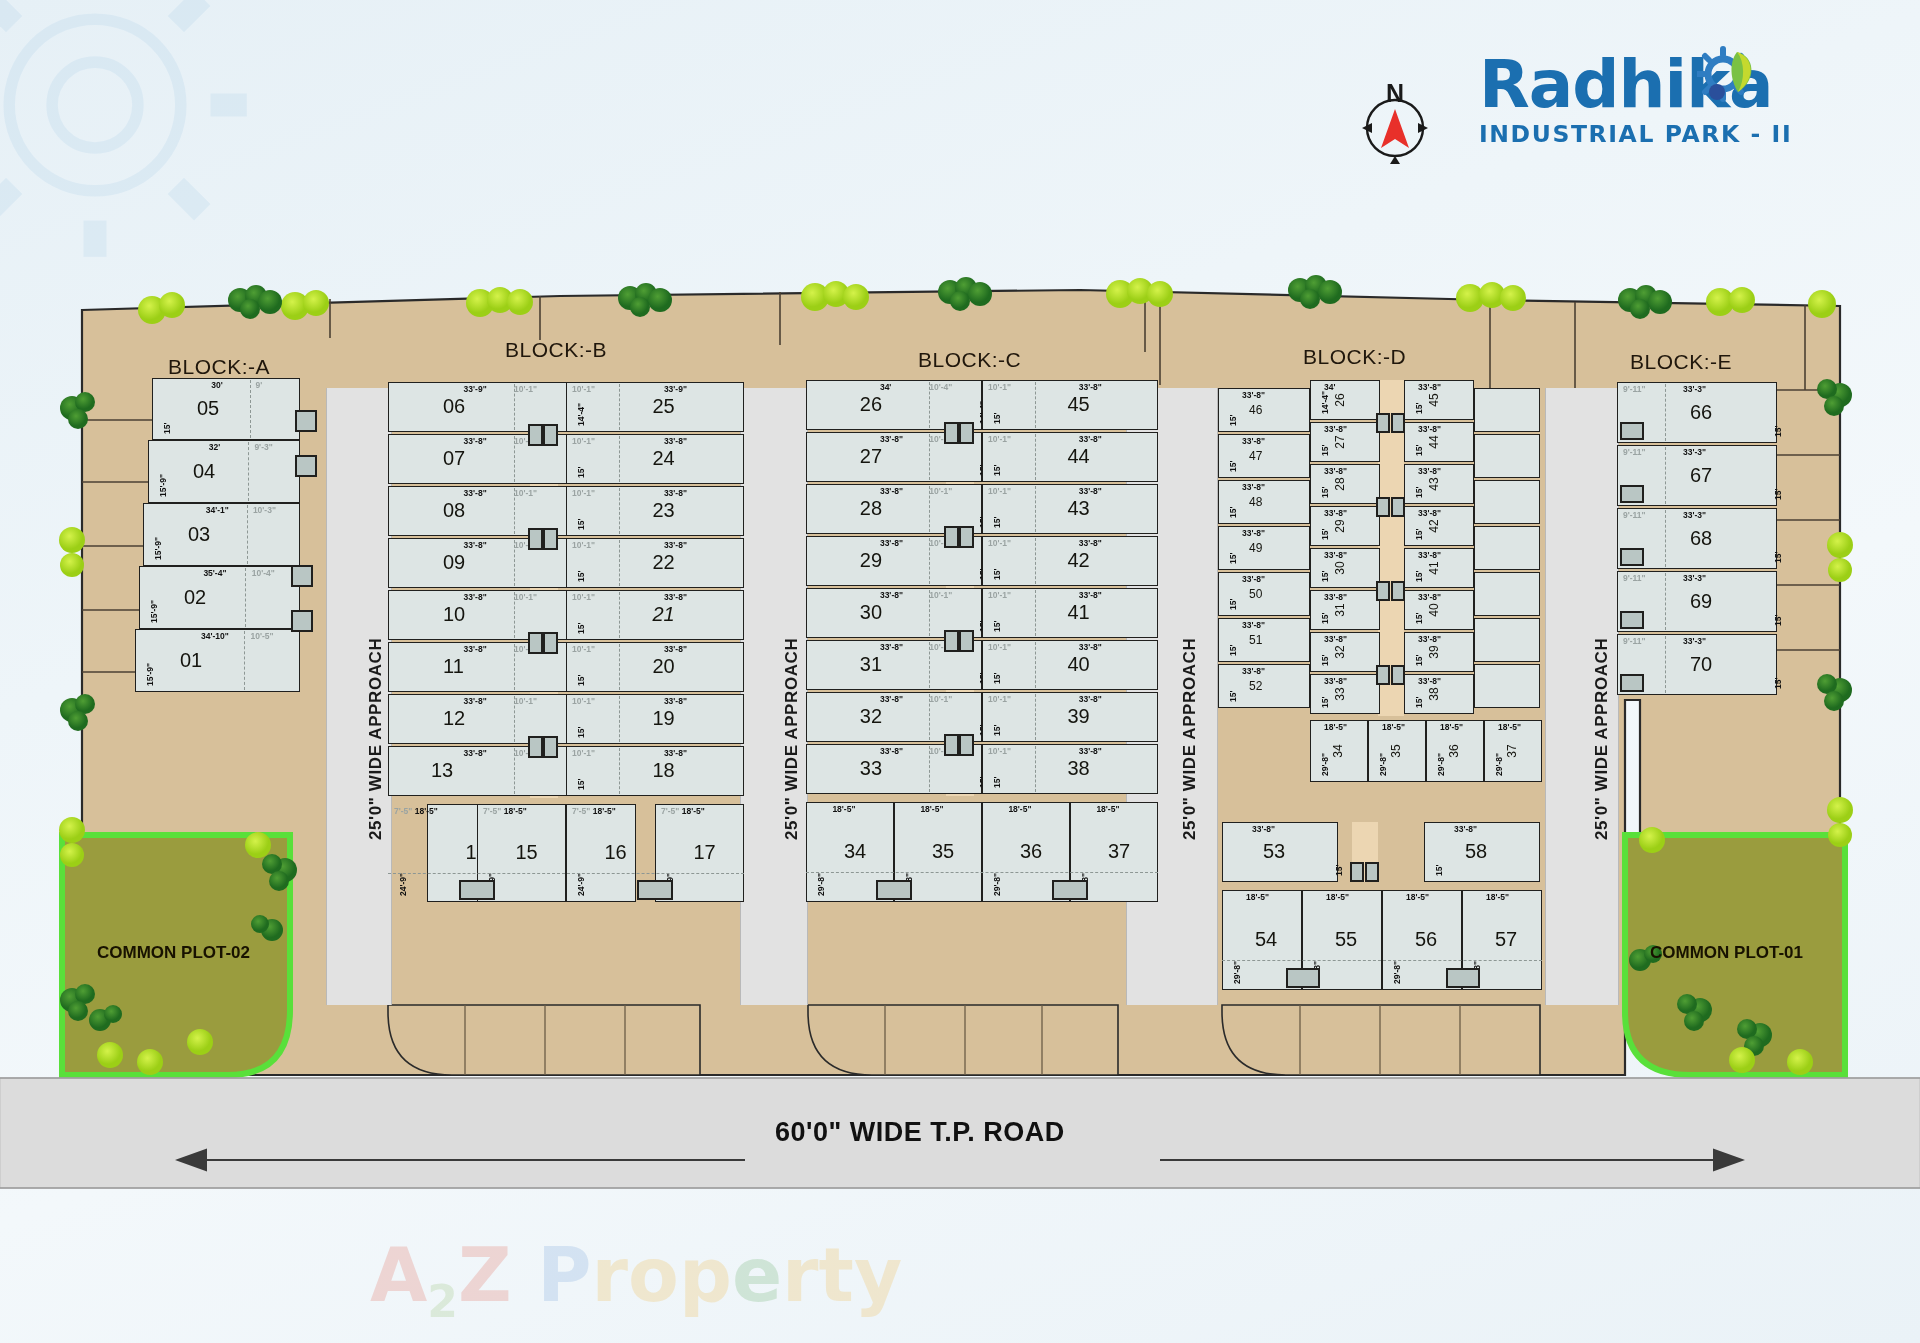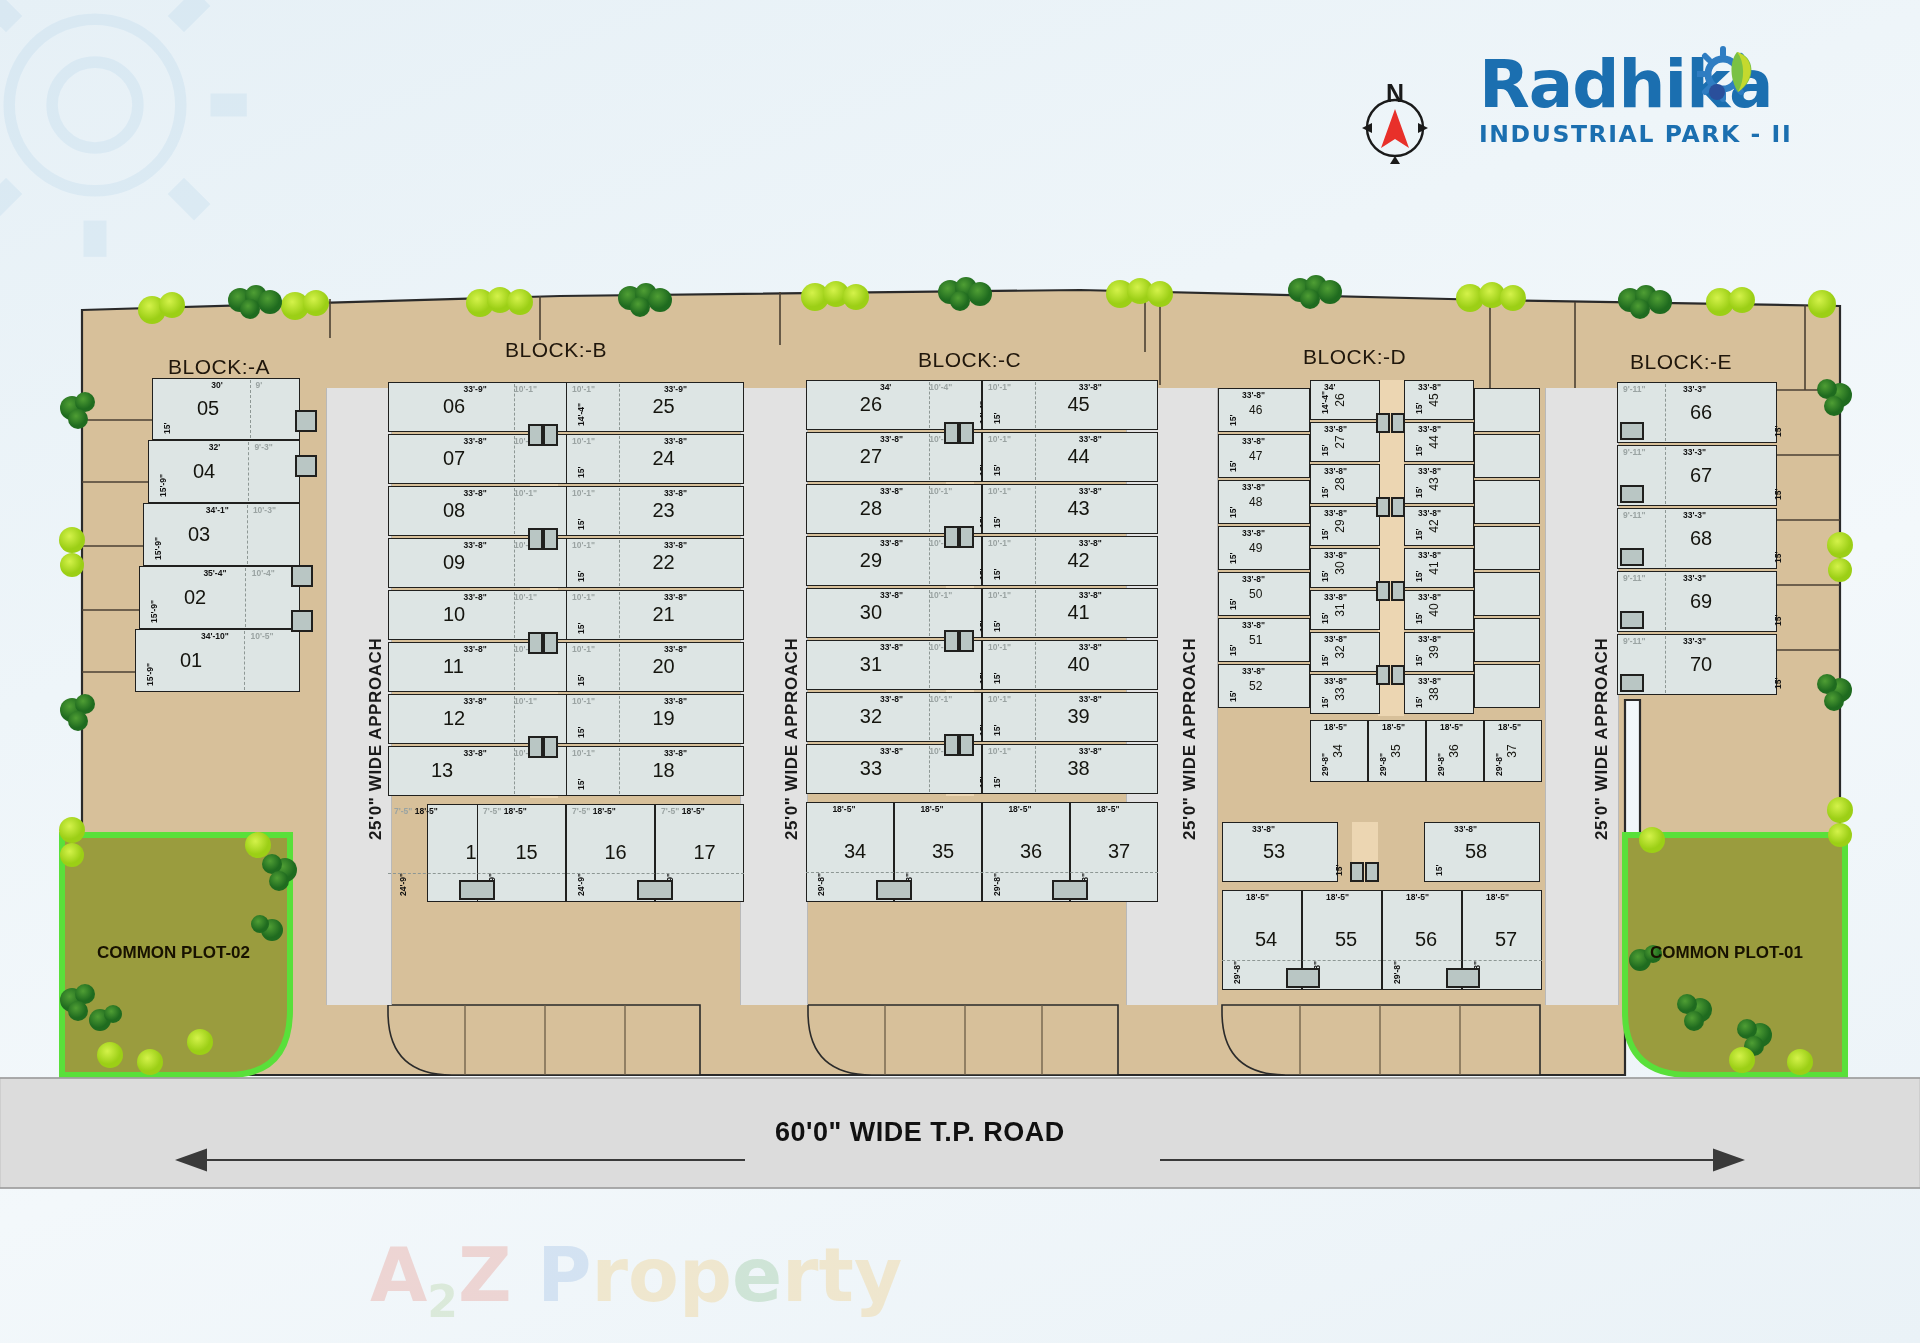--- a/index.html
+++ b/index.html
@@ -469,21 +469,21 @@
       <div class="dimT dimFaint" style="left:572px;top:488px;">10'-1"</div>
       <div class="dashv" style="left:619.4px;top:488px;height:46px;"></div>
       <div class="plot" style="left:566px;top:538px;width:178px;height:50px;">
         <div class="num" style="left: 85.44px; right: auto; text-align: left;">22</div>
       </div>
       <div class="dimT" style="left:663.9px;top:540px;">33'-8"</div>
       <div class="dimL" style="left:576px;top:582px;">15'</div>
       <div class="dimT dimFaint" style="left:572px;top:540px;">10'-1"</div>
       <div class="dashv" style="left:619.4px;top:540px;height:46px;"></div>
       <div class="plot" style="left:566px;top:590px;width:178px;height:50px;">
-        <div class="num" style="left: 85.44px; right: auto; text-align: left;">21</div>
+        <div class="num" style="left: 85.44px; right: auto; text-align: left; font-style: italic;">21</div>
       </div>
       <div class="dimT" style="left:663.9px;top:592px;">33'-8"</div>
       <div class="dimL" style="left:576px;top:634px;">15'</div>
       <div class="dimT dimFaint" style="left:572px;top:592px;">10'-1"</div>
       <div class="dashv" style="left:619.4px;top:592px;height:46px;"></div>
       <div class="plot" style="left:566px;top:642px;width:178px;height:50px;">
         <div class="num" style="left: 85.44px; right: auto; text-align: left;">20</div>
       </div>
       <div class="dimT" style="left:663.9px;top:644px;">33'-8"</div>
       <div class="dimL" style="left:576px;top:686px;">15'</div>
@@ -516,21 +516,21 @@
       </div>
       <div class="dimT" style="left:414.7px;top:806px;">18'-5"</div>
       <div class="dimL" style="left:398px;top:896px;">24'-9"</div>
       <div class="dimT dimFaint" style="left:394px;top:806px;">7'-5"</div>
       <div class="plot" style="left:477px;top:804px;width:89px;height:98px;">
         <div class="num" style="left: 37.38px; right: auto; text-align: left;">15</div>
       </div>
       <div class="dimT" style="left:503.7px;top:806px;">18'-5"</div>
       <div class="dimL" style="left:487px;top:896px;">24'-9"</div>
       <div class="dimT dimFaint" style="left:483px;top:806px;">7'-5"</div>
-      <div class="plot" style="left:566px;top:804px;width:89px;height:98px;">
+      <div class="plot" style="left:566px;top:804px;width:70px;height:98px;">
         <div class="num" style="left: 37.38px; right: auto; text-align: left;">16</div>
       </div>
       <div class="dimT" style="left:592.7px;top:806px;">18'-5"</div>
       <div class="dimL" style="left:576px;top:896px;">24'-9"</div>
       <div class="dimT dimFaint" style="left:572px;top:806px;">7'-5"</div>
       <div class="plot" style="left:655px;top:804px;width:89px;height:98px;">
         <div class="num" style="left: 37.38px; right: auto; text-align: left;">17</div>
       </div>
       <div class="dimT" style="left:681.7px;top:806px;">18'-5"</div>
       <div class="dimL" style="left:665px;top:896px;">24'-9"</div>

